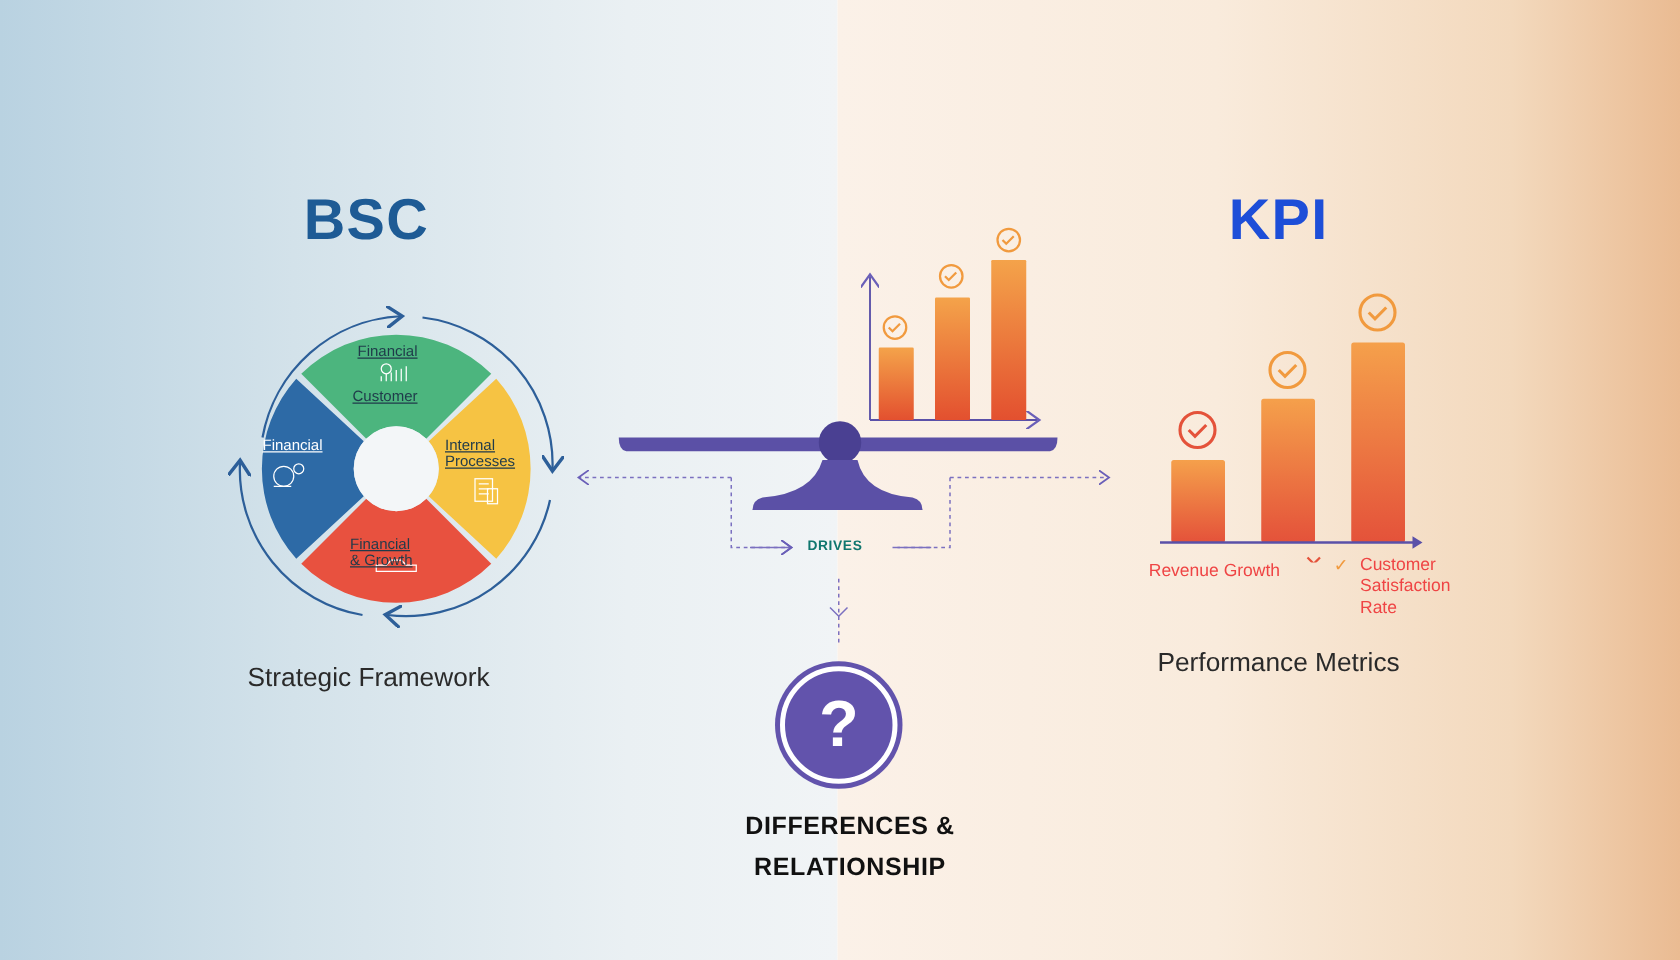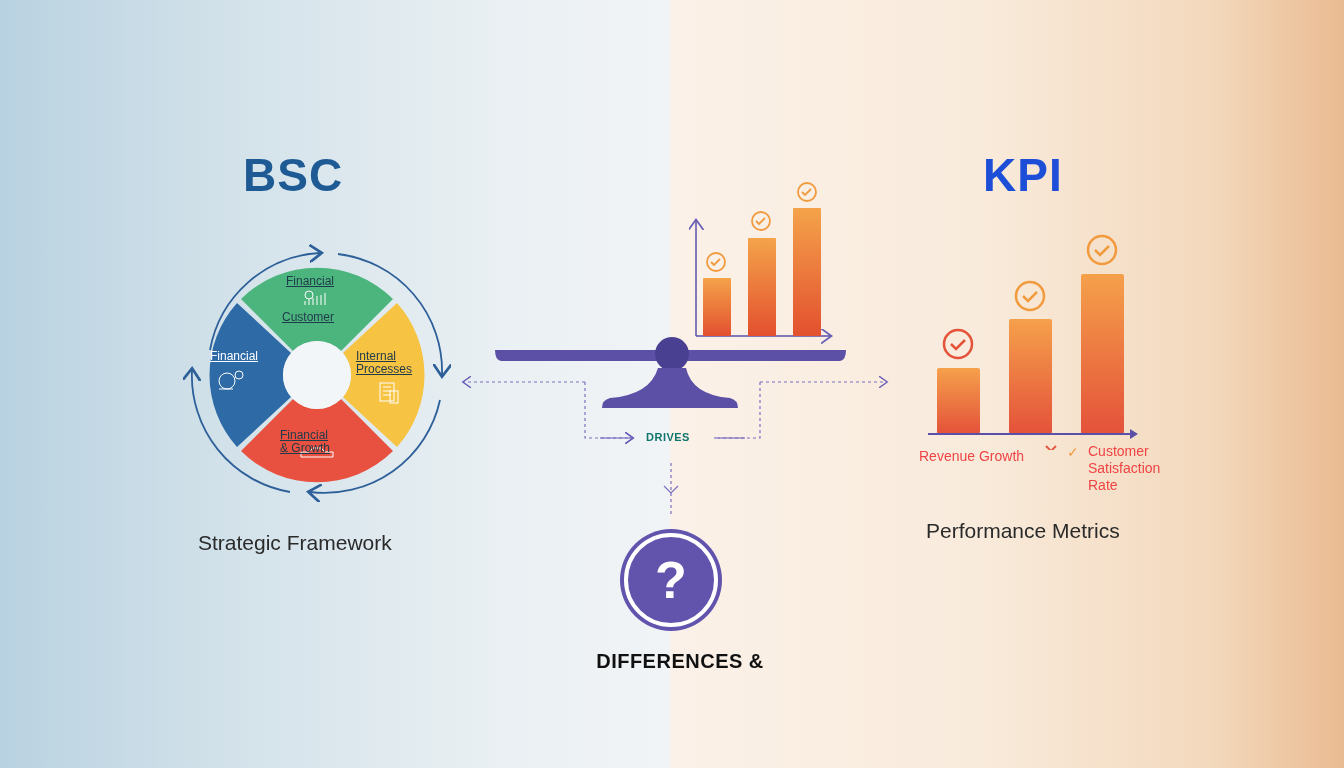--- a/index.html
+++ b/index.html
@@ -122,20 +122,21 @@
   <path d="M180,268 H182" stroke="#7b70c0" stroke-width="1.2" marker-end="url(#arP)"></path>
   <path d="M150,268 H182" stroke="#7b70c0" stroke-width="1.2" fill="none" marker-end="url(#arP)"></path>
   <path d="M264,268 H295" stroke="#7b70c0" stroke-width="1.2" fill="none"></path>
   <path d="M214,316 l7,7 l7,-7" stroke="#7b70c0" stroke-width="1.2" fill="none"></path>
 </svg>
 <div class="abs drives">DRIVES</div>
 
 <div class="abs qmark">?</div>
 <div class="abs diff">
   <div>DIFFERENCES &amp;</div>
+  <div>RELATIONSHIP</div>
 </div>
 
 <div class="abs title kpi-title">KPI</div>
 
 <svg class="abs" style="left:900px;top:230px" width="290" height="220" viewBox="0 0 290 220">
   <defs>
     <linearGradient id="barK" x1="0" y1="0" x2="0" y2="1">
       <stop offset="0" stop-color="#f5a04b"></stop>
         <stop offset="1" stop-color="#e4523a"></stop>
     </linearGradient>

